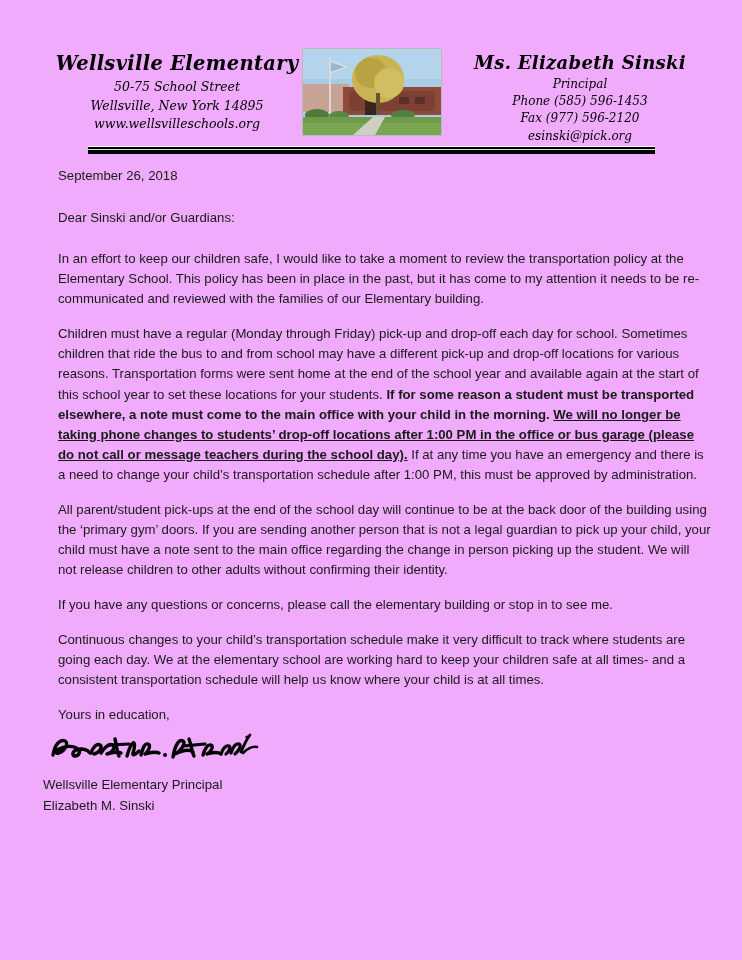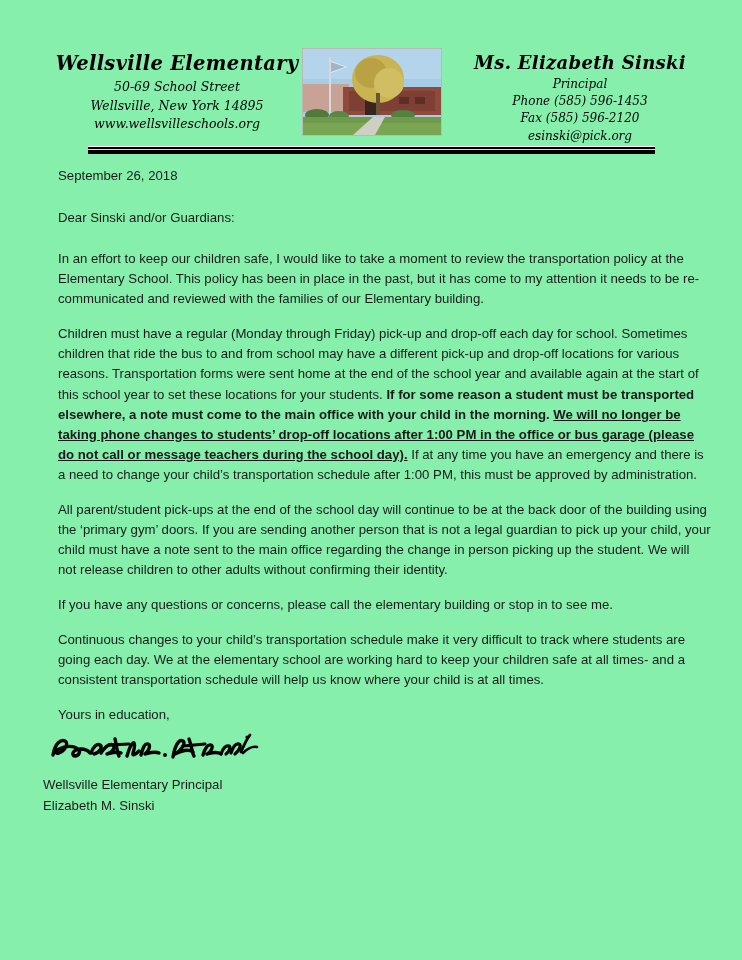--- a/index.html
+++ b/index.html
@@ -13,21 +13,21 @@
     font-family: "Liberation Sans", sans-serif;
     color: #000000;
     position: relative;
     overflow: hidden;
   }
 
   .page {
     position: relative;
     width: 742px;
     height: 960px;
-    background: #86efac;
+    background: #f0abfc;
   }
 
   
   .letterhead {
     position: absolute;
     left: 0;
     top: 40px;
     width: 742px;
     height: 100px;
   }
@@ -143,21 +143,21 @@
 </style>
 </head>
 <body>
 
 <div class="page">
 
   <div class="letterhead">
 
     <div class="lh-left">
       <div class="school-name">Wellsville Elementary</div>
-      <div class="addr">50-69 School Street</div>
+      <div class="addr">50-75 School Street</div>
       <div class="addr">Wellsville, New York  14895</div>
       <div class="addr">www.wellsvilleschools.org</div>
     </div>
 
     <div class="lh-photo">
       <svg viewBox="0 0 138 86" preserveAspectRatio="none">
         <rect x="0" y="0" width="138" height="86" fill="#a8cbe6"></rect>
         <rect x="0" y="0" width="138" height="30" fill="#b3d4ea"></rect>
 
         <rect x="0" y="35" width="46" height="28" fill="#c9a296"></rect>
@@ -187,21 +187,21 @@
         <rect x="0" y="74" width="138" height="12" fill="#7aa553"></rect>
 
         <polygon points="50,86 70,68 82,68 72,86" fill="#cfcfc4"></polygon>
       </svg>
     </div>
 
     <div class="lh-right">
       <div class="principal-name">Ms. Elizabeth Sinski</div>
       <div class="contact">Principal</div>
       <div class="contact">Phone (585) 596-1453</div>
-      <div class="contact">Fax  (585) 596-2120</div>
+      <div class="contact">Fax  (977) 596-2120</div>
       <div class="contact email">esinski@pick.org</div>
     </div>
   </div>
 
   <div class="rule"></div>
 
   <div class="letter-body">
 
     <p class="date-line">September 26, 2018</p>
 

